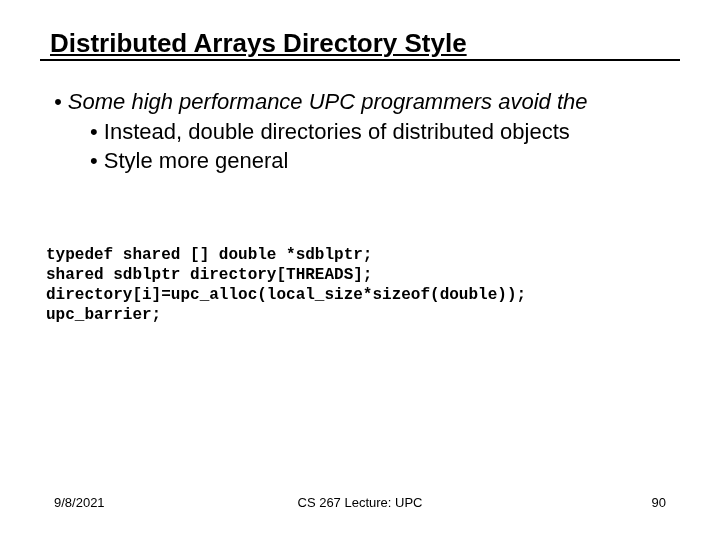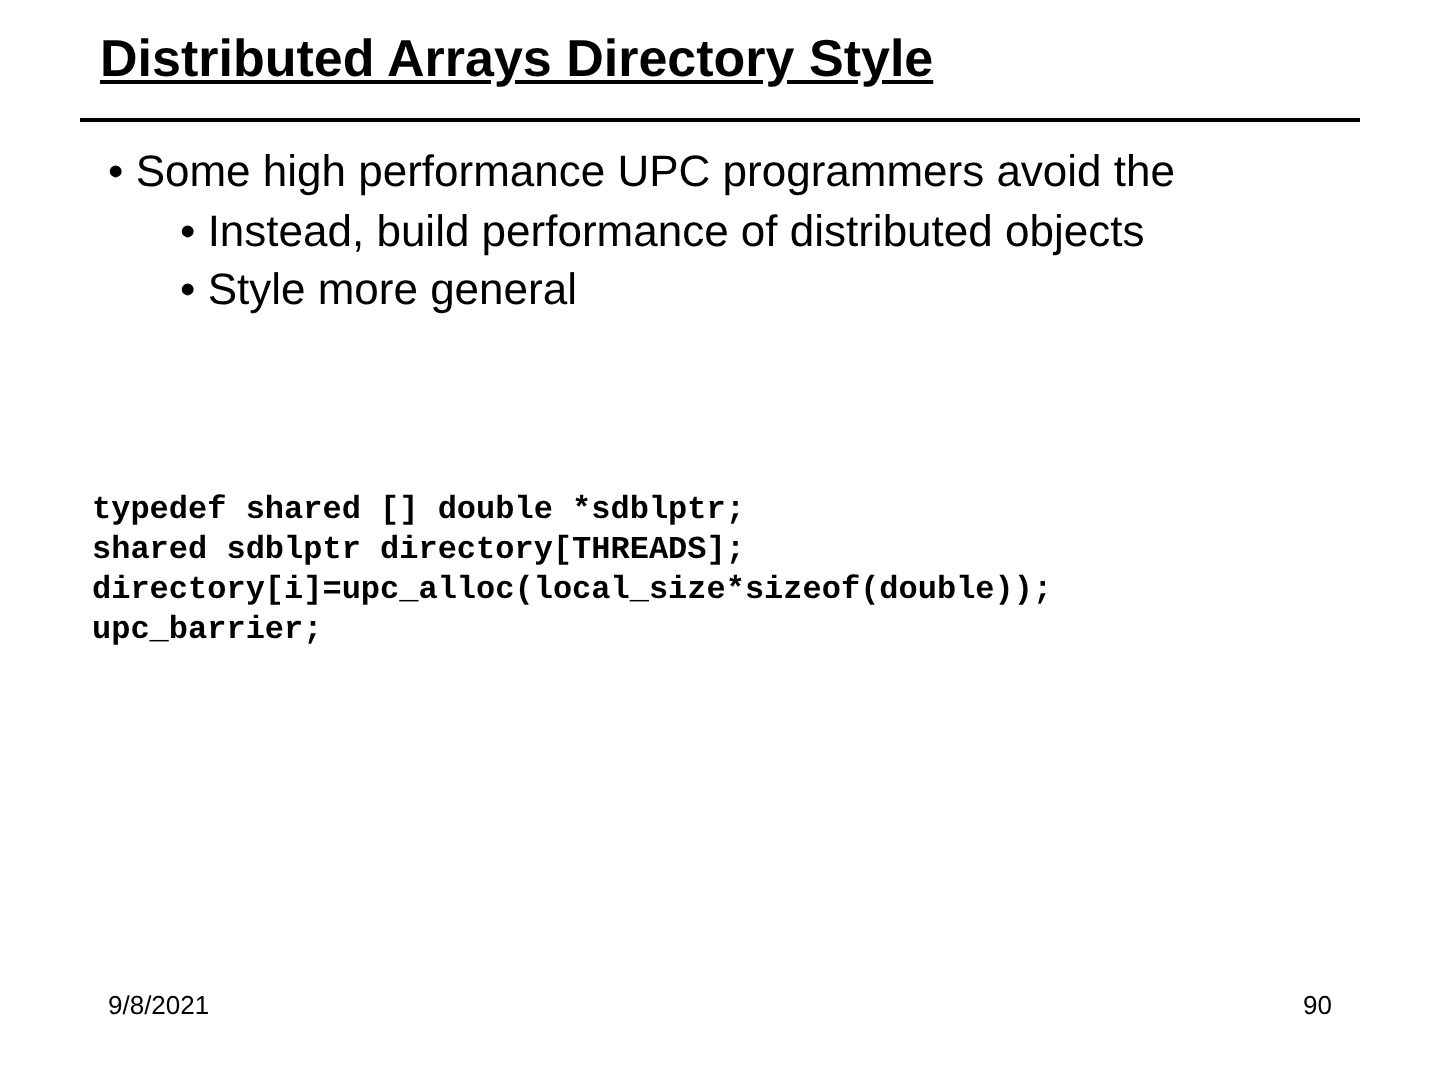--- a/index.html
+++ b/index.html
@@ -13,21 +13,21 @@
     box-sizing: border-box;
   }
   .slide {
     width: 720px;
     height: 540px;
     position: relative;
     box-sizing: border-box;
   }
   .title {
     position: absolute;
-    top: 14px;
+    top: 28px;
     left: 50px;
     font-size: 26px;
     font-weight: bold;
     text-decoration: underline;
     color: #000;
   }
   .title-rule {
     position: absolute;
     top: 51px;
     left: 40px;
@@ -38,21 +38,22 @@
   .body {
     position: absolute;
     top: 72px;
     left: 54px;
     width: 620px;
     font-size: 22px;
     color: #000;
     line-height: 1.25;
   }
   .b1 {
-    margin: 0 0 2px 0;
+    margin: 16px 0 2px 0;
+    font-style: italic;
   }
   .b1-cont {
     margin: 0 0 2px 0;
     padding-left: 18px;
   }
   .b2 {
     margin: 0 0 2px 0;
     padding-left: 36px;
   }
   .code {
@@ -87,27 +88,28 @@
 </head>
 <body>
 
 <div class="slide">
 
   <div class="title">Distributed Arrays Directory Style</div>
   <hr class="title-rule">
 
   <div class="body">
     <div class="b1">• Some high performance UPC programmers avoid the</div>
-    <div class="b2">• Instead, build performance of distributed objects</div>
+    <div class="b2">• Instead, double directories of distributed objects</div>
     <div class="b2">• Style more general</div>
   </div>
 
   <div class="code">typedef shared [] double *sdblptr;
 shared sdblptr directory[THREADS];
 directory[i]=upc_alloc(local_size*sizeof(double));
 upc_barrier;</div>
 
   <div class="footer">
     <span>9/8/2021</span>
+    <span class="center">CS 267 Lecture: UPC</span>
     <span>90</span>
   </div>
 
 </div>
 
 </body></html>

